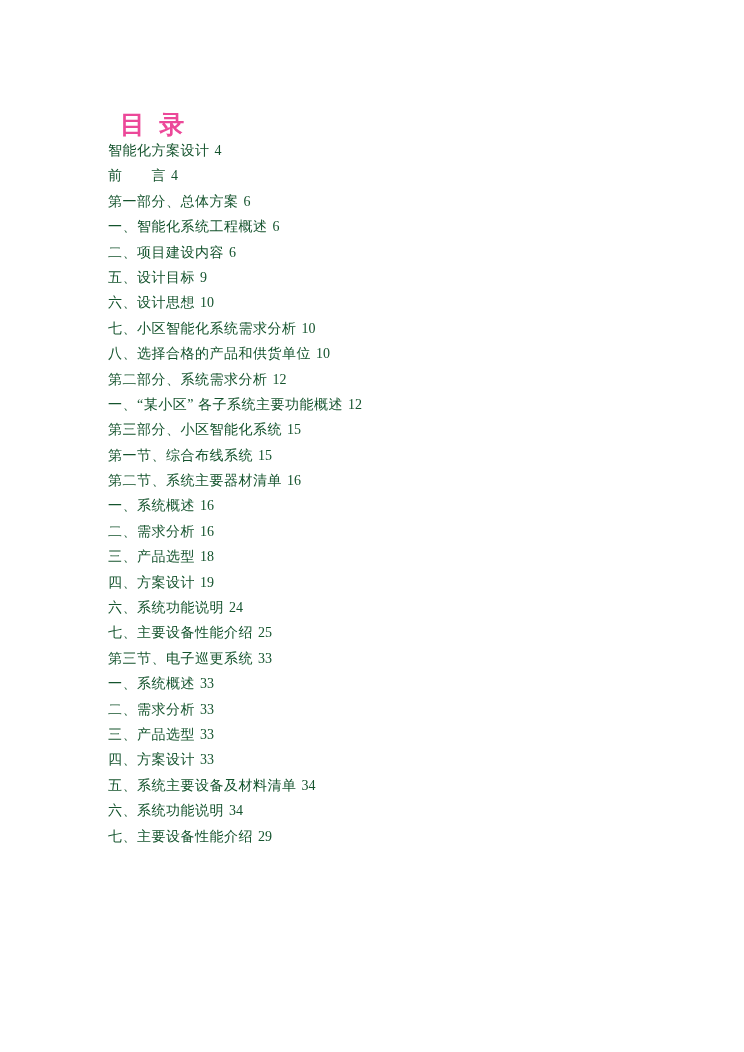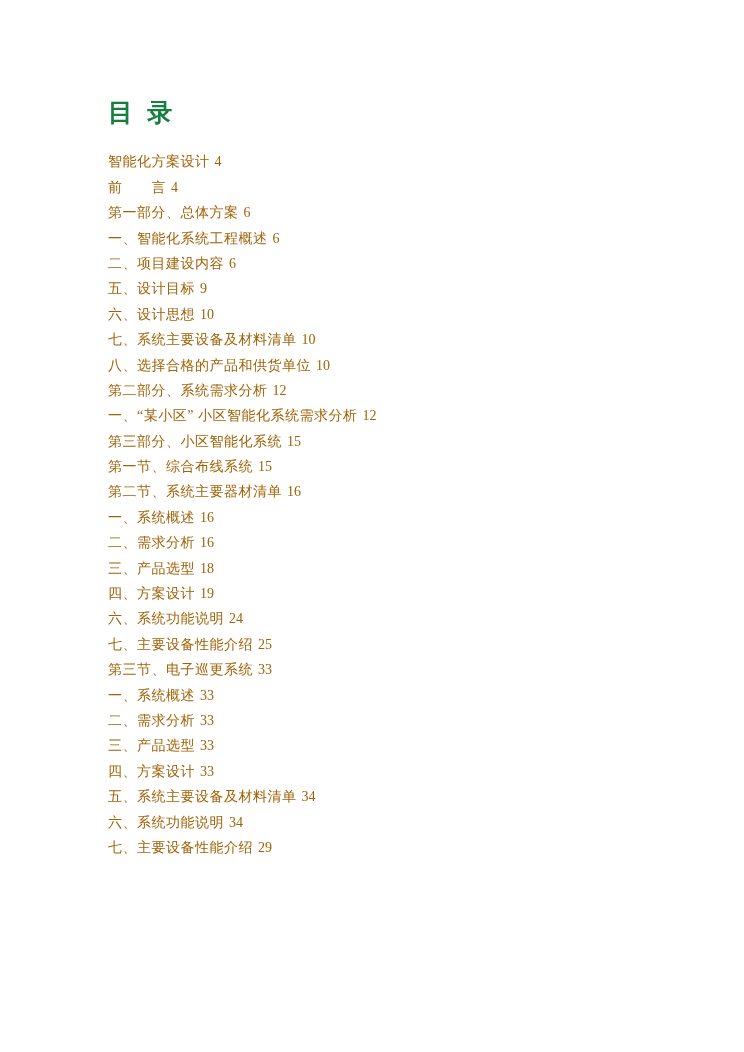--- a/index.html
+++ b/index.html
@@ -19,43 +19,43 @@
     position: absolute;
     left: 0; top: 0;
     width: 744px;
     height: 1052px;
     background: #ffffff;
   }
   .doc-title {
     position: absolute;
     left: 108px;
     top: 98px;
-    margin: 0;
+    margin: 12px;
     font-size: 25px;
     line-height: 30px;
     font-weight: 700;
-    color: #15803d;
+    color: #ec4899;
     word-spacing: 6px;
     letter-spacing: 1px;
     font-family: "Liberation Serif", serif;
   }
   .toc {
     position: absolute;
     left: 108px;
     top: 144px;
     right: 56px;
   }
   .toc-line {
     height: 25.4px;
     display: flex;
-    align-items: flex-end;
+    align-items: flex-start;
     font-size: 14px;
     line-height: 14px;
     white-space: pre;
-    color: #a16207;
+    color: #14532d;
     cursor: default;
   }
   .toc-label {
     letter-spacing: 0.5px;
   }
   .toc-page {
     margin-left: 5px;
     font-family: "Liberation Serif", serif;
   }
 </style>
@@ -98,36 +98,36 @@
         <span class="toc-label">五、设计目标</span>
         <span class="toc-page">9</span>
       </div>
 
       <div class="toc-line">
         <span class="toc-label">六、设计思想</span>
         <span class="toc-page">10</span>
       </div>
 
       <div class="toc-line">
-        <span class="toc-label">七、系统主要设备及材料清单</span>
+        <span class="toc-label">七、小区智能化系统需求分析</span>
         <span class="toc-page">10</span>
       </div>
 
       <div class="toc-line">
         <span class="toc-label">八、选择合格的产品和供货单位</span>
         <span class="toc-page">10</span>
       </div>
 
       <div class="toc-line">
         <span class="toc-label">第二部分、系统需求分析</span>
         <span class="toc-page">12</span>
       </div>
 
       <div class="toc-line">
-        <span class="toc-label">一、“某小区” 小区智能化系统需求分析</span>
+        <span class="toc-label">一、“某小区” 各子系统主要功能概述</span>
         <span class="toc-page">12</span>
       </div>
 
 
       <div class="toc-line">
         <span class="toc-label">第三部分、小区智能化系统</span>
         <span class="toc-page">15</span>
       </div>
 
       <div class="toc-line">

